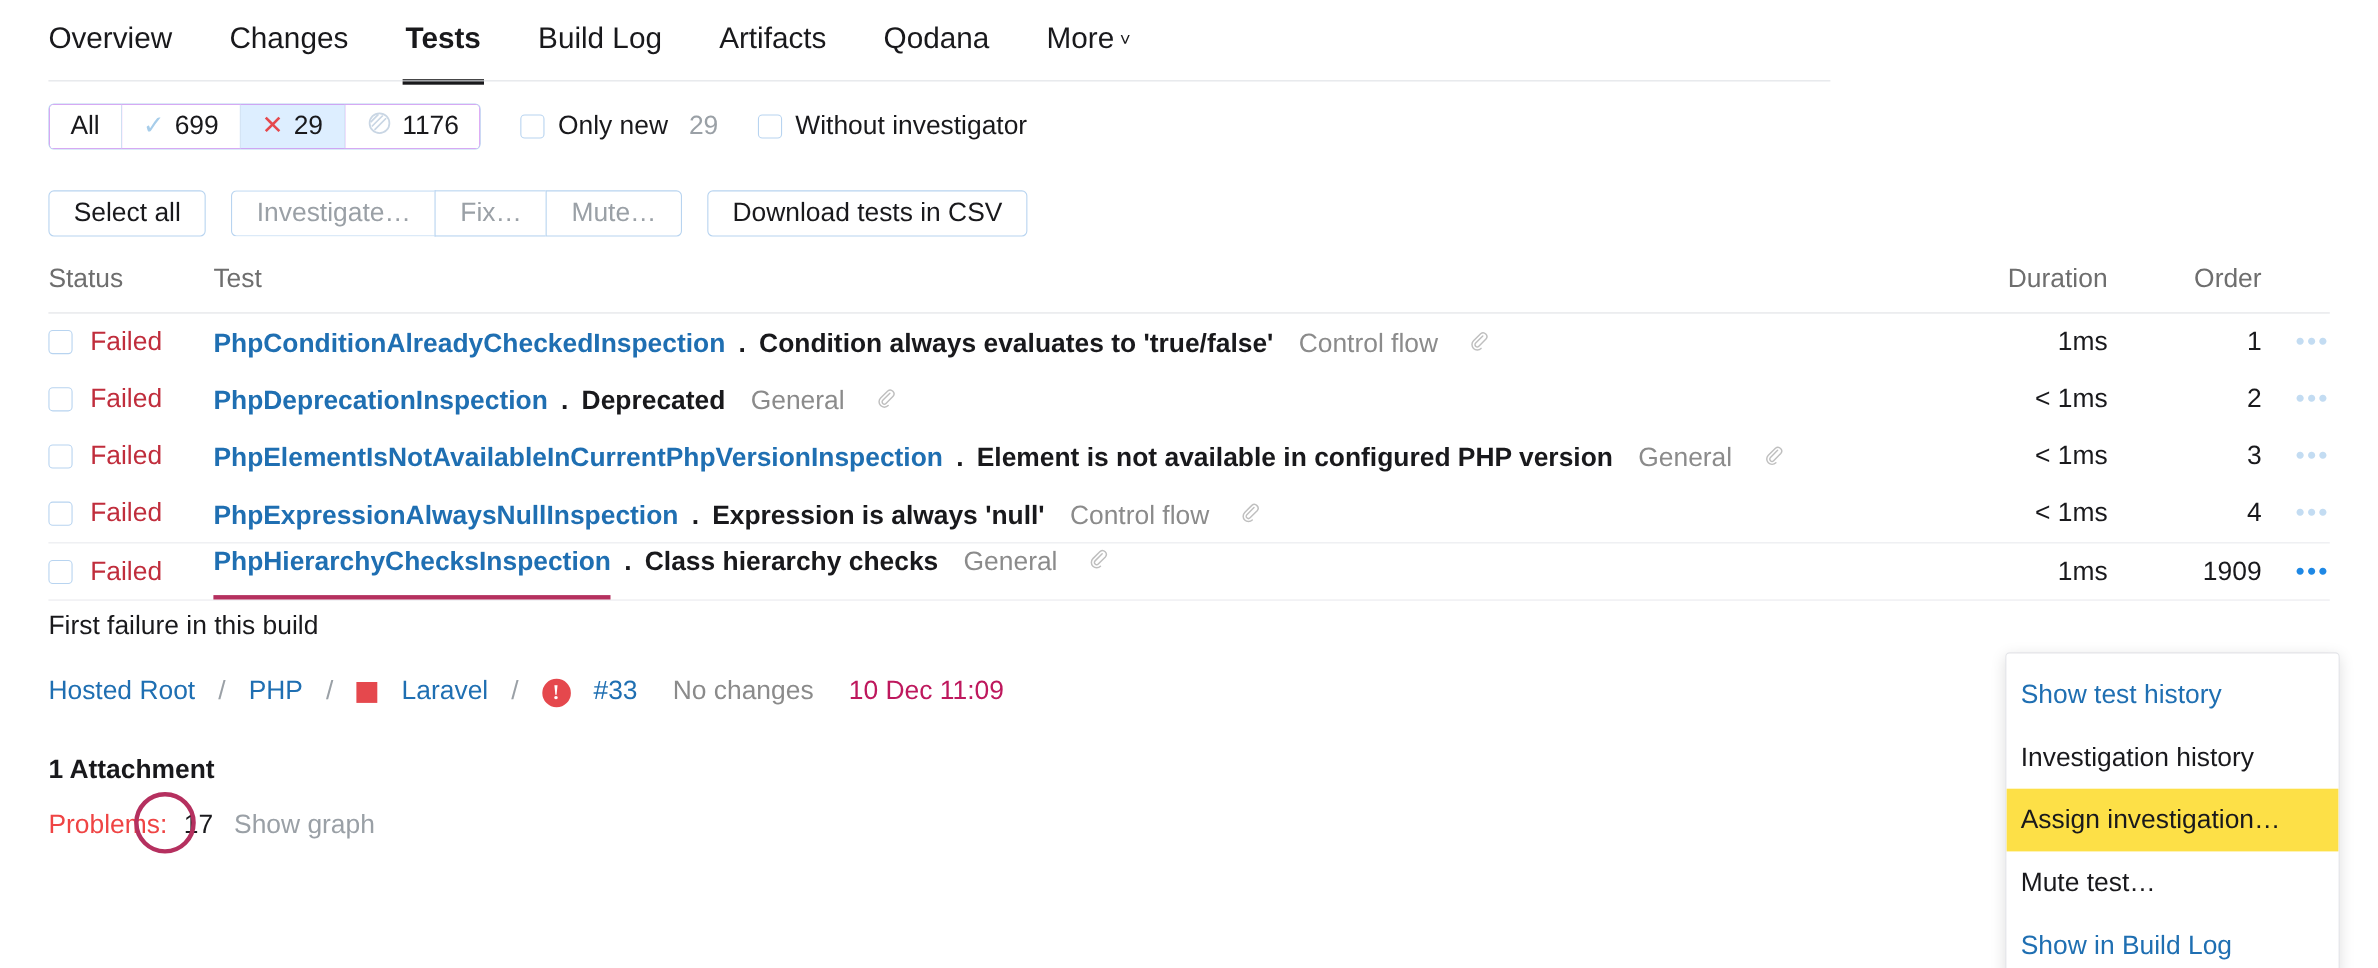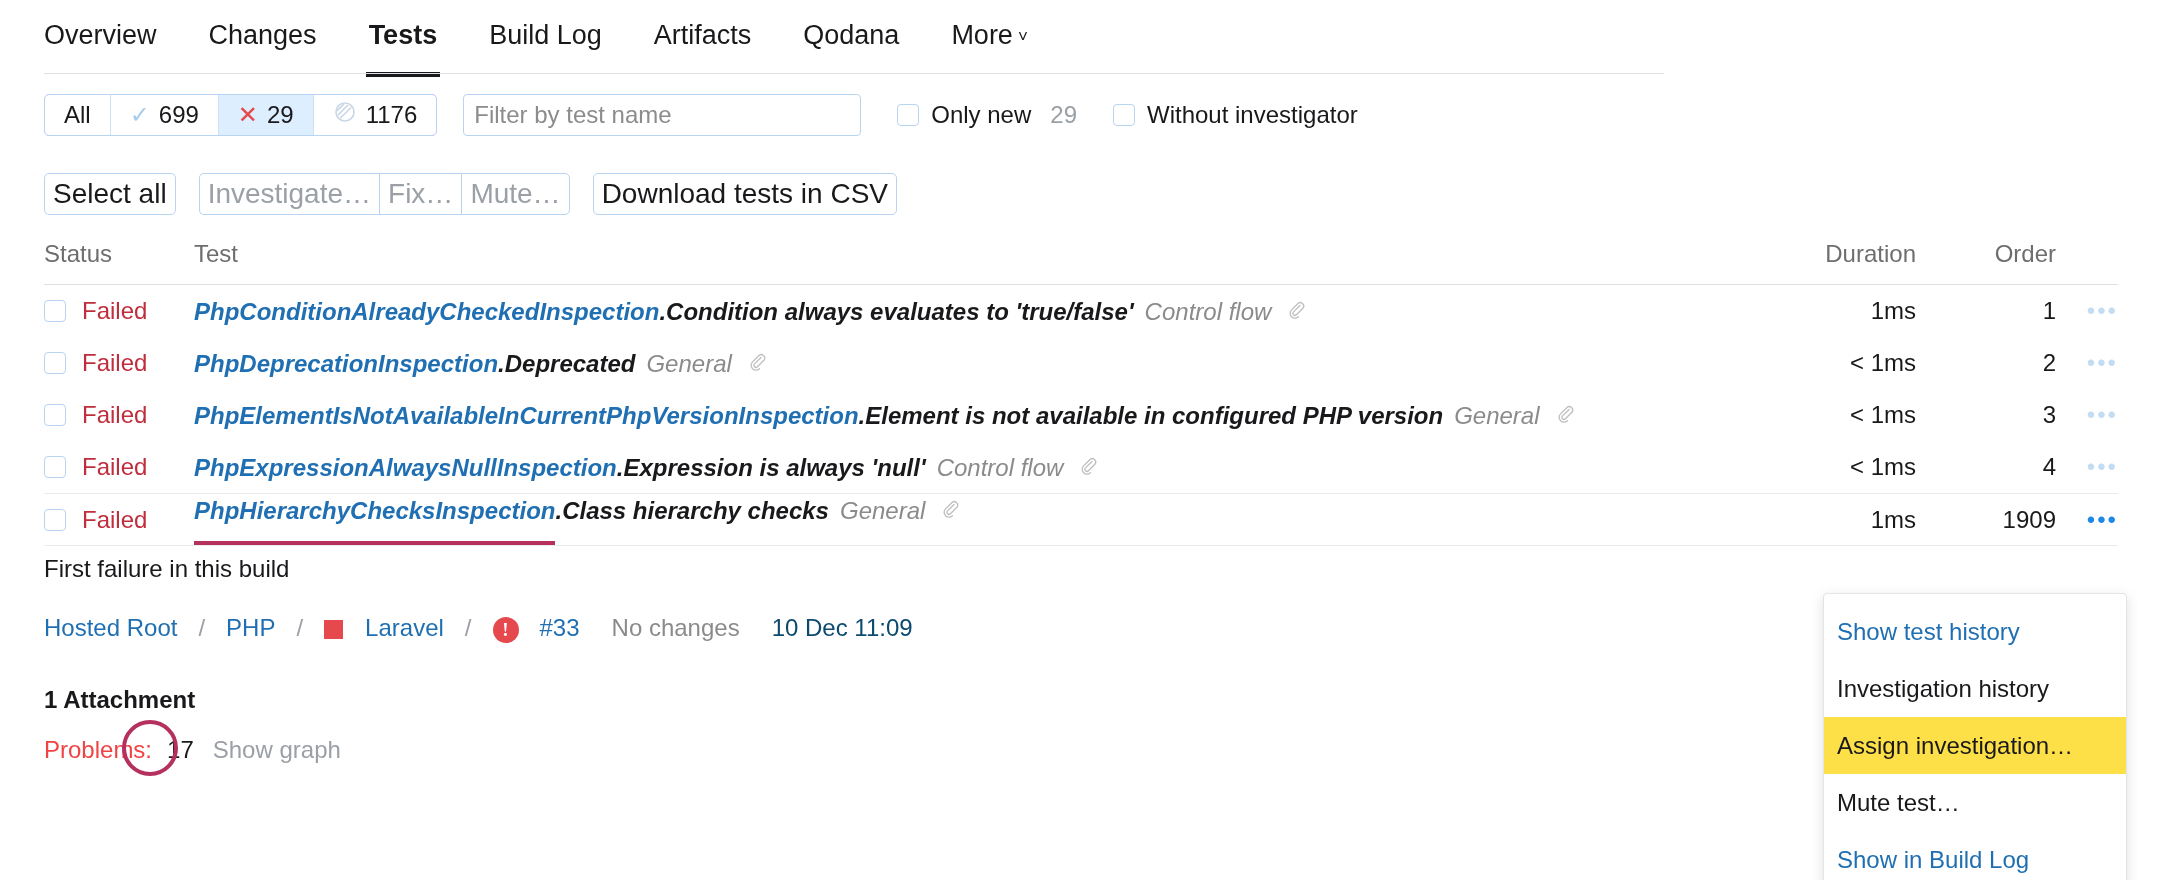--- a/index.html
+++ b/index.html
@@ -91,21 +91,21 @@
   }
   .muted-num { color: #9aa0a6; margin-left: 7px; }
 
   
   .actionrow {
     position: absolute; left: 44px; top: 173px;
     display: flex; align-items: center;
   }
   .btn {
     height: 42px; display: flex; align-items: center; justify-content: center;
-    padding: 0 8px; font-size: 28px;
+    padding: 0 22px; font-size: 24px;
     border: 1px solid #b8d4f0; border-radius: 5px;
     background: #fff; color: #19191c; cursor: pointer; white-space: nowrap;
   }
   .btngroup { display: flex; margin-left: 23px; }
   .btngroup .btn {
     border-radius: 0; border-right: none; color: #9aa0a6; cursor: default;
   }
   .btngroup .btn:first-child { border-radius: 5px 0 0 5px; text-align: center; }
   .btngroup .btn:last-child { border-radius: 0 5px 5px 0; border-right: 1px solid #b8d4f0; }
   .btn.csv { margin-left: 23px; }
@@ -125,21 +125,21 @@
   .col-menu   { width: 62px; flex: none; text-align: right; }
 
   .trow {
     display: flex; align-items: center;
     height: 52px;
     font-size: 24px;
   }
   .trow.emph { border-top: 1px solid #e9eaee; border-bottom: 1px solid #e9eaee; height: 53px; }
   .rowcheck { display: flex; align-items: center; gap: 16px; }
   .status-failed { color: #c02d3c; }
-  .tname { white-space: nowrap; display: flex; align-items: baseline; gap: 0; font-style: italic; }
+  .tname { white-space: nowrap; display: flex; align-items: baseline; gap: 12px; }
   .tname .cls { color: #1f6fb2; font-weight: bold; }
   .tname .dot { color: #19191c; font-weight: bold; }
   .tname .desc { color: #19191c; font-weight: bold; }
   .tname .grp { color: #8b8b8b; font-weight: normal; margin-left: 11px; }
   .clip { margin-left: 13px; position: relative; top: 2px; }
   .underline-hl {
     border-bottom: 4px solid #b5305f;
     padding-bottom: 16px;
   }
   .dur  { color: #19191c; }
@@ -156,21 +156,21 @@
   .sq { width: 19px; height: 19px; background: #e5484d; display: inline-block; margin-right: 10px; position: relative; top: 1px;}
   .errdot {
     width: 26px; height: 26px; border-radius: 50%; background: #e5484d;
     color: #fff; font-size: 19px; font-weight: bold;
     display: inline-flex; align-items: center; justify-content: center;
     margin-right: 9px; position: relative; top: 2px;
     font-family: "Liberation Serif", serif;
   }
   .buildno { color: #d63b47; }
   .nochanges { color: #8b8b8b; margin-left: 20px; }
-  .ts { color: #0c4a6e; margin-left: 20px; }
+  .ts { color: #be185d; margin-left: 20px; }
 
   .attach-title { font-size: 24px; font-weight: bold; margin-top: 44px; }
   .problems { display: flex; align-items: center; font-size: 24px; margin-top: 22px; position: relative; }
   .problems .lbl { color: #ef4444; }
   .circle-ann {
     position: absolute; left: 78px; top: -16px;
     width: 56px; height: 56px; border: 4px solid #b5305f; border-radius: 50%;
     pointer-events: none;
   }
   .pnum { margin-left: 15px; color: #19191c; }
@@ -229,21 +229,20 @@
         <span>
           <svg width="24" height="24" viewBox="0 0 24 24" aria-hidden="true">
             <circle cx="12" cy="12" r="9" fill="none" stroke="#c9d6e4" stroke-width="1.6"></circle>
             <path d="M5 15 L15 5 M7.5 18 L18 7.5 M4 11 L11 4" stroke="#c9d6e4" stroke-width="1.6" fill="none"></path>
           </svg>
         </span>
         <span class="cnt">1176</span>
       </div>
     </div>
 
-    <input class="filterinput" type="text" placeholder="Filter by test name" style="">
 
     <div class="checkwrap">
       <span class="cbox"></span>
       <span>Only new</span>
       <span class="muted-num">29</span>
     </div>
 
     <div class="checkwrap">
       <span class="cbox"></span>
       <span>Without investigator</span>

